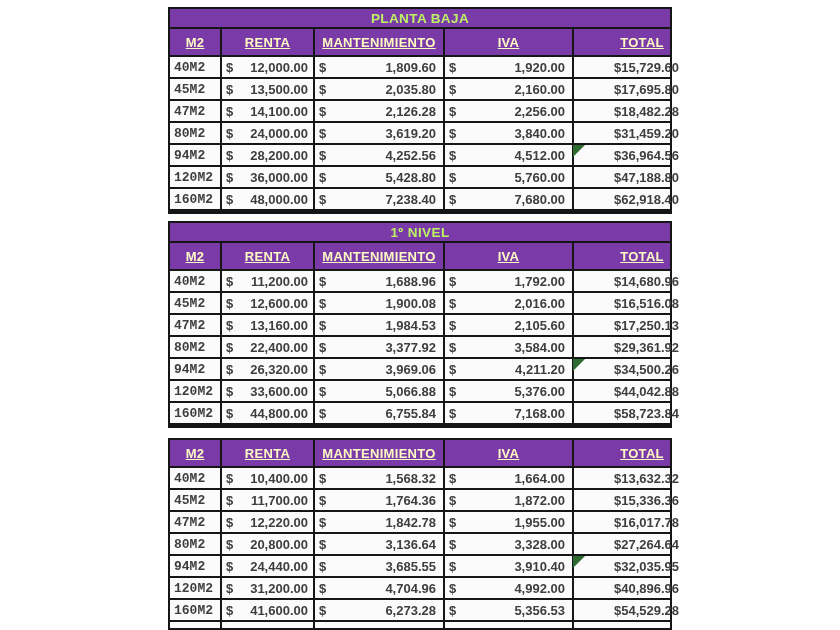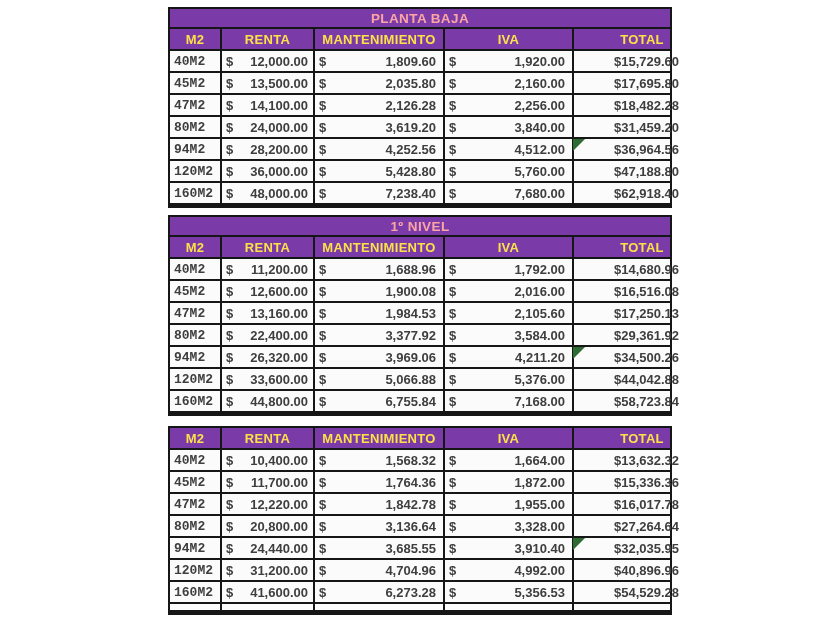--- a/index.html
+++ b/index.html
@@ -28,30 +28,31 @@
     height:22px;
     font-size:13px;font-weight:700;color:#3E3E3E;
     overflow:visible;position:relative;
   }
   .cell.last{border-right:none;padding-left:40px;}
   .title-cell{
     grid-column:1 / -1;
     height:20px;
     justify-content:center;
     background:#7A3BA9;
-    color:#fca5a5;
+    color:#bef264;
     font-size:13.5px;letter-spacing:.4px;
     border-right:none;
   }
   .hdr{
     background:#7A3BA9;
-    color:#fde047;
+    color:#fef9c3;
     justify-content:center;
     letter-spacing:.3px;
-    height:22px;
+    height:28px;
+    text-decoration:underline;
   }
   .m2{padding-left:4px;justify-content:flex-start;font-family:Liberation Mono, monospace;}
   .money{justify-content:space-between;padding:0 5px 0 4px;}
   .money.wide{padding-right:7px;}
   .empty{height:8px;}
   .tri{
     position:absolute;top:0;left:-1px;width:12px;height:12px;
     background:#2E6B33;
     -webkit-clip-path:polygon(0 0,100% 0,0 100%);
     clip-path:polygon(0 0,100% 0,0 100%);

